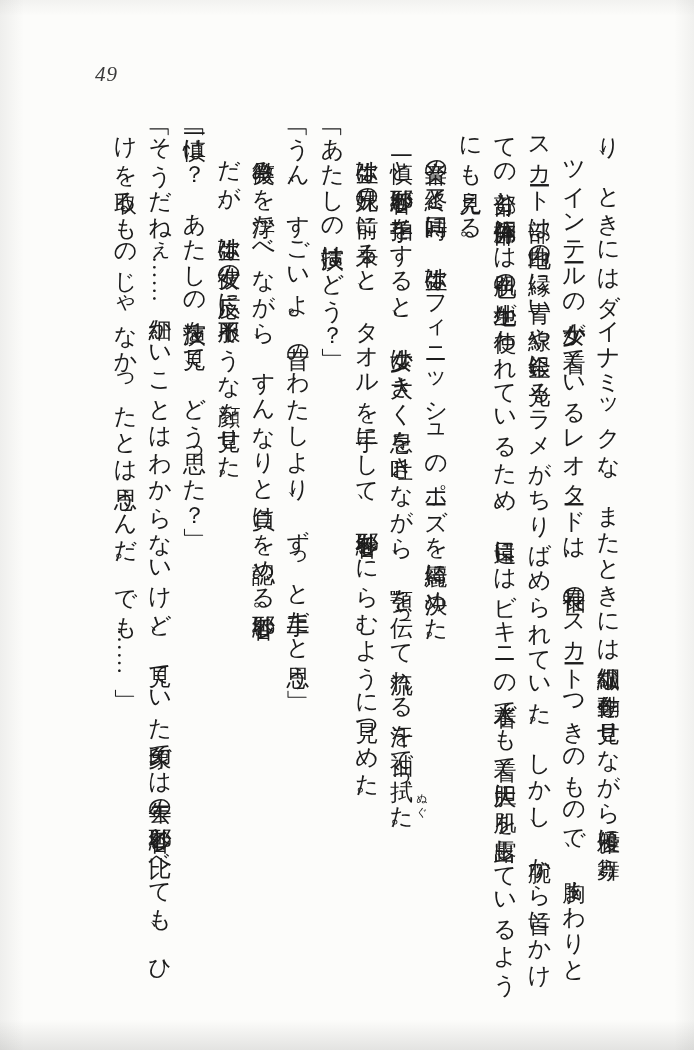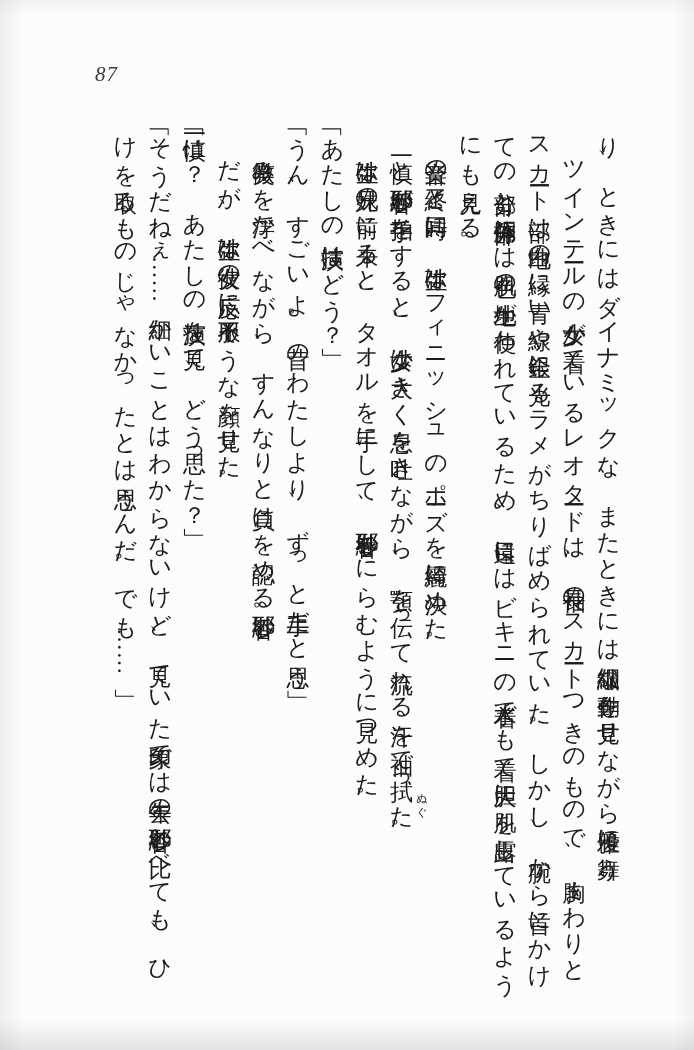--- a/index.html
+++ b/index.html
@@ -59,21 +59,21 @@
     white-space: nowrap;
   }
 </style>
 </head>
 <body>
 
 <div class="page">
 
   <div class="edge-shading"></div>
 
-  <div class="page-number">87</div>
+  <div class="page-number">49</div>
 
   <div class="text-block">
 
     <p>り、ときにはダイナミックな、またときには繊細な動作を見せながら優雅に舞う。</p>
 
     <p class="indent">ツインテールの少女が着ているレオタードは、長袖のスカートつきのもので、胸まわりとスカート部は白地の縁に青い線や金銀に光るラメがちりばめられていた。しかし、腕から首にかけての部分と胴体部分には肌色の生地が使われているため、遠目にはビキニの水着でも着て大胆に肌を露出しているようにも見える。</p>
 
     <p class="indent">音楽の終了と同時に、弥生はフィニッシュのポーズを綺麗に決めた。</p>
 
     <p class="indent"><span>慎一と紗耶香が拍手をすると、少女は大きく息を吐きながら、顎を伝って流れる汗を袖で</span><span class="rb"><span>拭</span><span class="furi">ぬぐ</span></span><span>った。</span></p>

